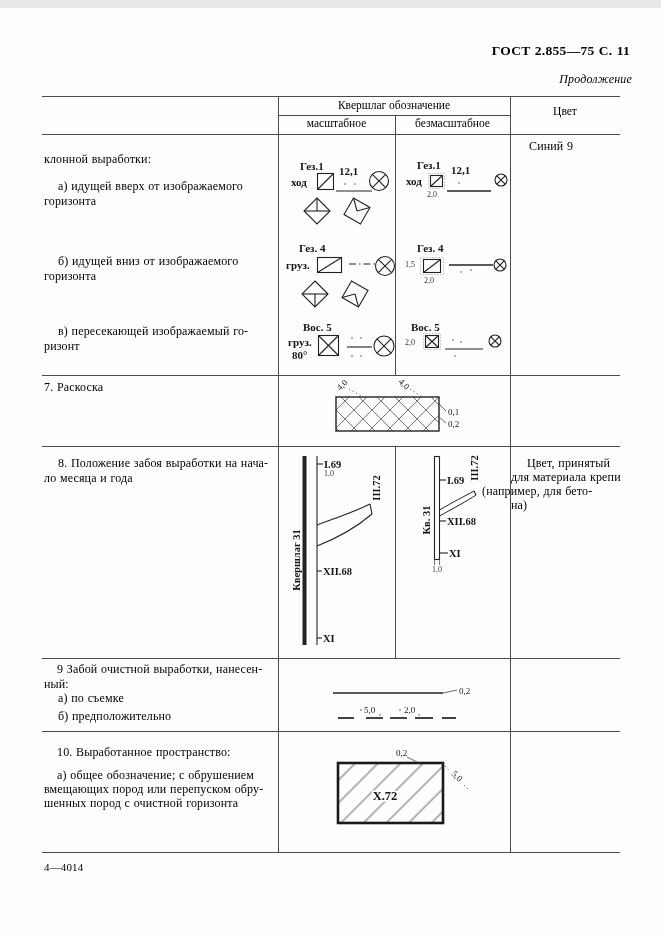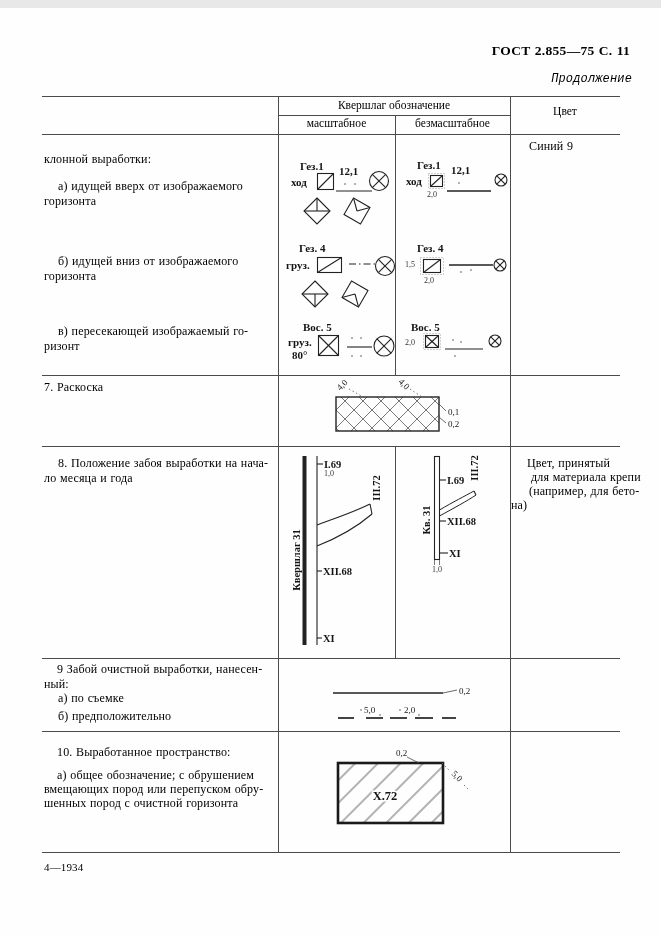--- a/index.html
+++ b/index.html
@@ -1,20 +1,20 @@
 <!DOCTYPE html>
 <html><head>
 <meta charset="utf-8">
 <style>
   html,body{margin:0;padding:0;background:#e8e8e8;}
   .page{position:relative;width:661px;height:936px;background:#fefefe;margin:8px auto;overflow:hidden;
         font-family:"Liberation Serif","DejaVu Serif",serif;color:#000000;}
   .t{position:absolute;font-size:12px;line-height:14px;white-space:nowrap;letter-spacing:.15px;word-spacing:.5px;}
   .c{position:absolute;font-size:11.5px;text-align:center;white-space:nowrap;}
-  .ital{font-style:italic;font-family:Liberation Mono, monospace;}
+  .ital{font-style:italic;}
   .docref{font-size:13.5px;font-weight:bold;letter-spacing:.3px;}
   .hline{position:absolute;height:1px;background:#4b4b4b;}
   .vline{position:absolute;width:1px;background:#4b4b4b;}
   svg{position:absolute;overflow:visible;}
   svg .st{stroke:#222;stroke-width:1.1;fill:none;}
   svg .fb{font:bold 11px "Liberation Serif","DejaVu Serif",serif;fill:#141414;}
   svg .fb2{font:bold 10.5px "Liberation Serif","DejaVu Serif",serif;fill:#141414;}
   svg .fd{font:8px "Liberation Serif","DejaVu Serif",serif;fill:#333;}
   svg .fd9{font:9px "Liberation Serif","DejaVu Serif",serif;fill:#222;}
   svg .dot{fill:#555;}
@@ -200,22 +200,22 @@
     <line x1="92" y1="15" x2="104" y2="23" stroke="#666" stroke-width="0.9" stroke-dasharray="1.5 2.5"></line>
     <line x1="121" y1="30" x2="128" y2="37" stroke="#444" stroke-width="0.8"></line>
     <text class="fd9" x="130" y="41">0,1</text>
     <line x1="121" y1="43" x2="128" y2="49" stroke="#444" stroke-width="0.8"></line>
     <text class="fd9" x="130" y="53">0,2</text>
   </svg>
 
   <div class="t" style="left:58px;top:448px;">8. Положение забоя выработки на нача-</div>
   <div class="t" style="left:44px;top:463px;">ло месяца и года</div>
   <div class="t" style="left:527px;top:448px;">Цвет, принятый</div>
-  <div class="t" style="left:531px;top:462px;">для материала крепи</div>
-  <div class="t" style="left:529px;top:476px;">(например, для бето-</div>
+  <div class="t" style="left:511px;top:462px;">для материала крепи</div>
+  <div class="t" style="left:482px;top:476px;">(например, для бето-</div>
   <div class="t" style="left:511px;top:490px;">на)</div>
 
   <svg style="left:288px;top:444px;" width="112" height="200" viewBox="0 0 112 200">
     <rect x="14.5" y="4" width="4" height="189" fill="#222"></rect>
     <line class="st" x1="29" y1="4" x2="29" y2="193"></line>
     <text class="fb2" text-anchor="middle" transform="rotate(-90 8 108)" x="8" y="112">Квершлаг 31</text>
     <line class="st" x1="29" y1="12" x2="35" y2="12"></line>
     <text class="fb2" x="36" y="16">I.69</text>
     <text class="fd" x="36" y="24">1,0</text>
     <path class="st" d="M29,73 C48,66 66,60 82,52"></path>
@@ -283,15 +283,15 @@
     </defs>
     <rect x="20" y="19" width="105" height="60" fill="url(#dh)" stroke="#1a1a1a" stroke-width="2.6"></rect>
     <text x="67" y="56" text-anchor="middle" style="font:bold 12.5px 'Liberation Serif',serif;fill:#141414;paint-order:stroke;stroke:#fefefe;stroke-width:3;">Х.72</text>
     <text class="fd9" x="78" y="12">0,2</text>
     <line x1="89" y1="13" x2="101" y2="19" stroke="#444" stroke-width="0.8"></line>
     <line x1="124" y1="19" x2="132" y2="27" stroke="#666" stroke-width="0.9" stroke-dasharray="1.5 2.5"></line>
     <text class="fd9" text-anchor="middle" transform="rotate(45 139 32)" x="139" y="35">5,0</text>
     <line x1="146" y1="41" x2="151" y2="46" stroke="#666" stroke-width="0.9" stroke-dasharray="1.5 2.5"></line>
   </svg>
 
-  <div class="t" style="left:44px;top:852px;font-size:11px;">4—1934</div>
+  <div class="t" style="left:44px;top:852px;font-size:11px;">4—4014</div>
 
 </div>
 
 </body></html>

